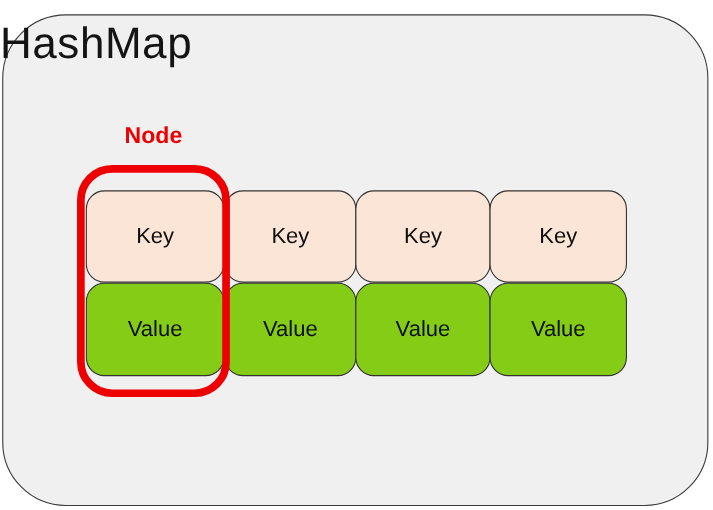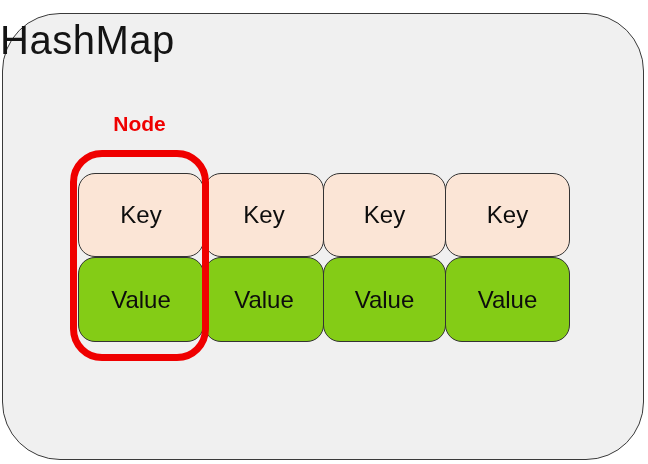--- a/index.html
+++ b/index.html
@@ -60,21 +60,21 @@
   }
   .cell {
     position: absolute;
     box-sizing: border-box;
     height: 84px;
     border: 1.5px solid #333333;
     border-radius: 17px;
     display: flex;
     align-items: center;
     justify-content: center;
-    font-size: 24px;
+    font-size: 20px;
     color: #0d0d0d;
     z-index: 2;
   }
   .cell.key   { background: #fbe5d6; top: 173px; }
   .cell.value { background: #84cc16; top: 257px; height: 85px; }
   .col1 { left: 78px;  width: 126px; }
   .col2 { left: 204px; width: 120px; }
   .col3 { left: 323px; width: 123px; }
   .col4 { left: 445px; width: 125px; }
 </style>

